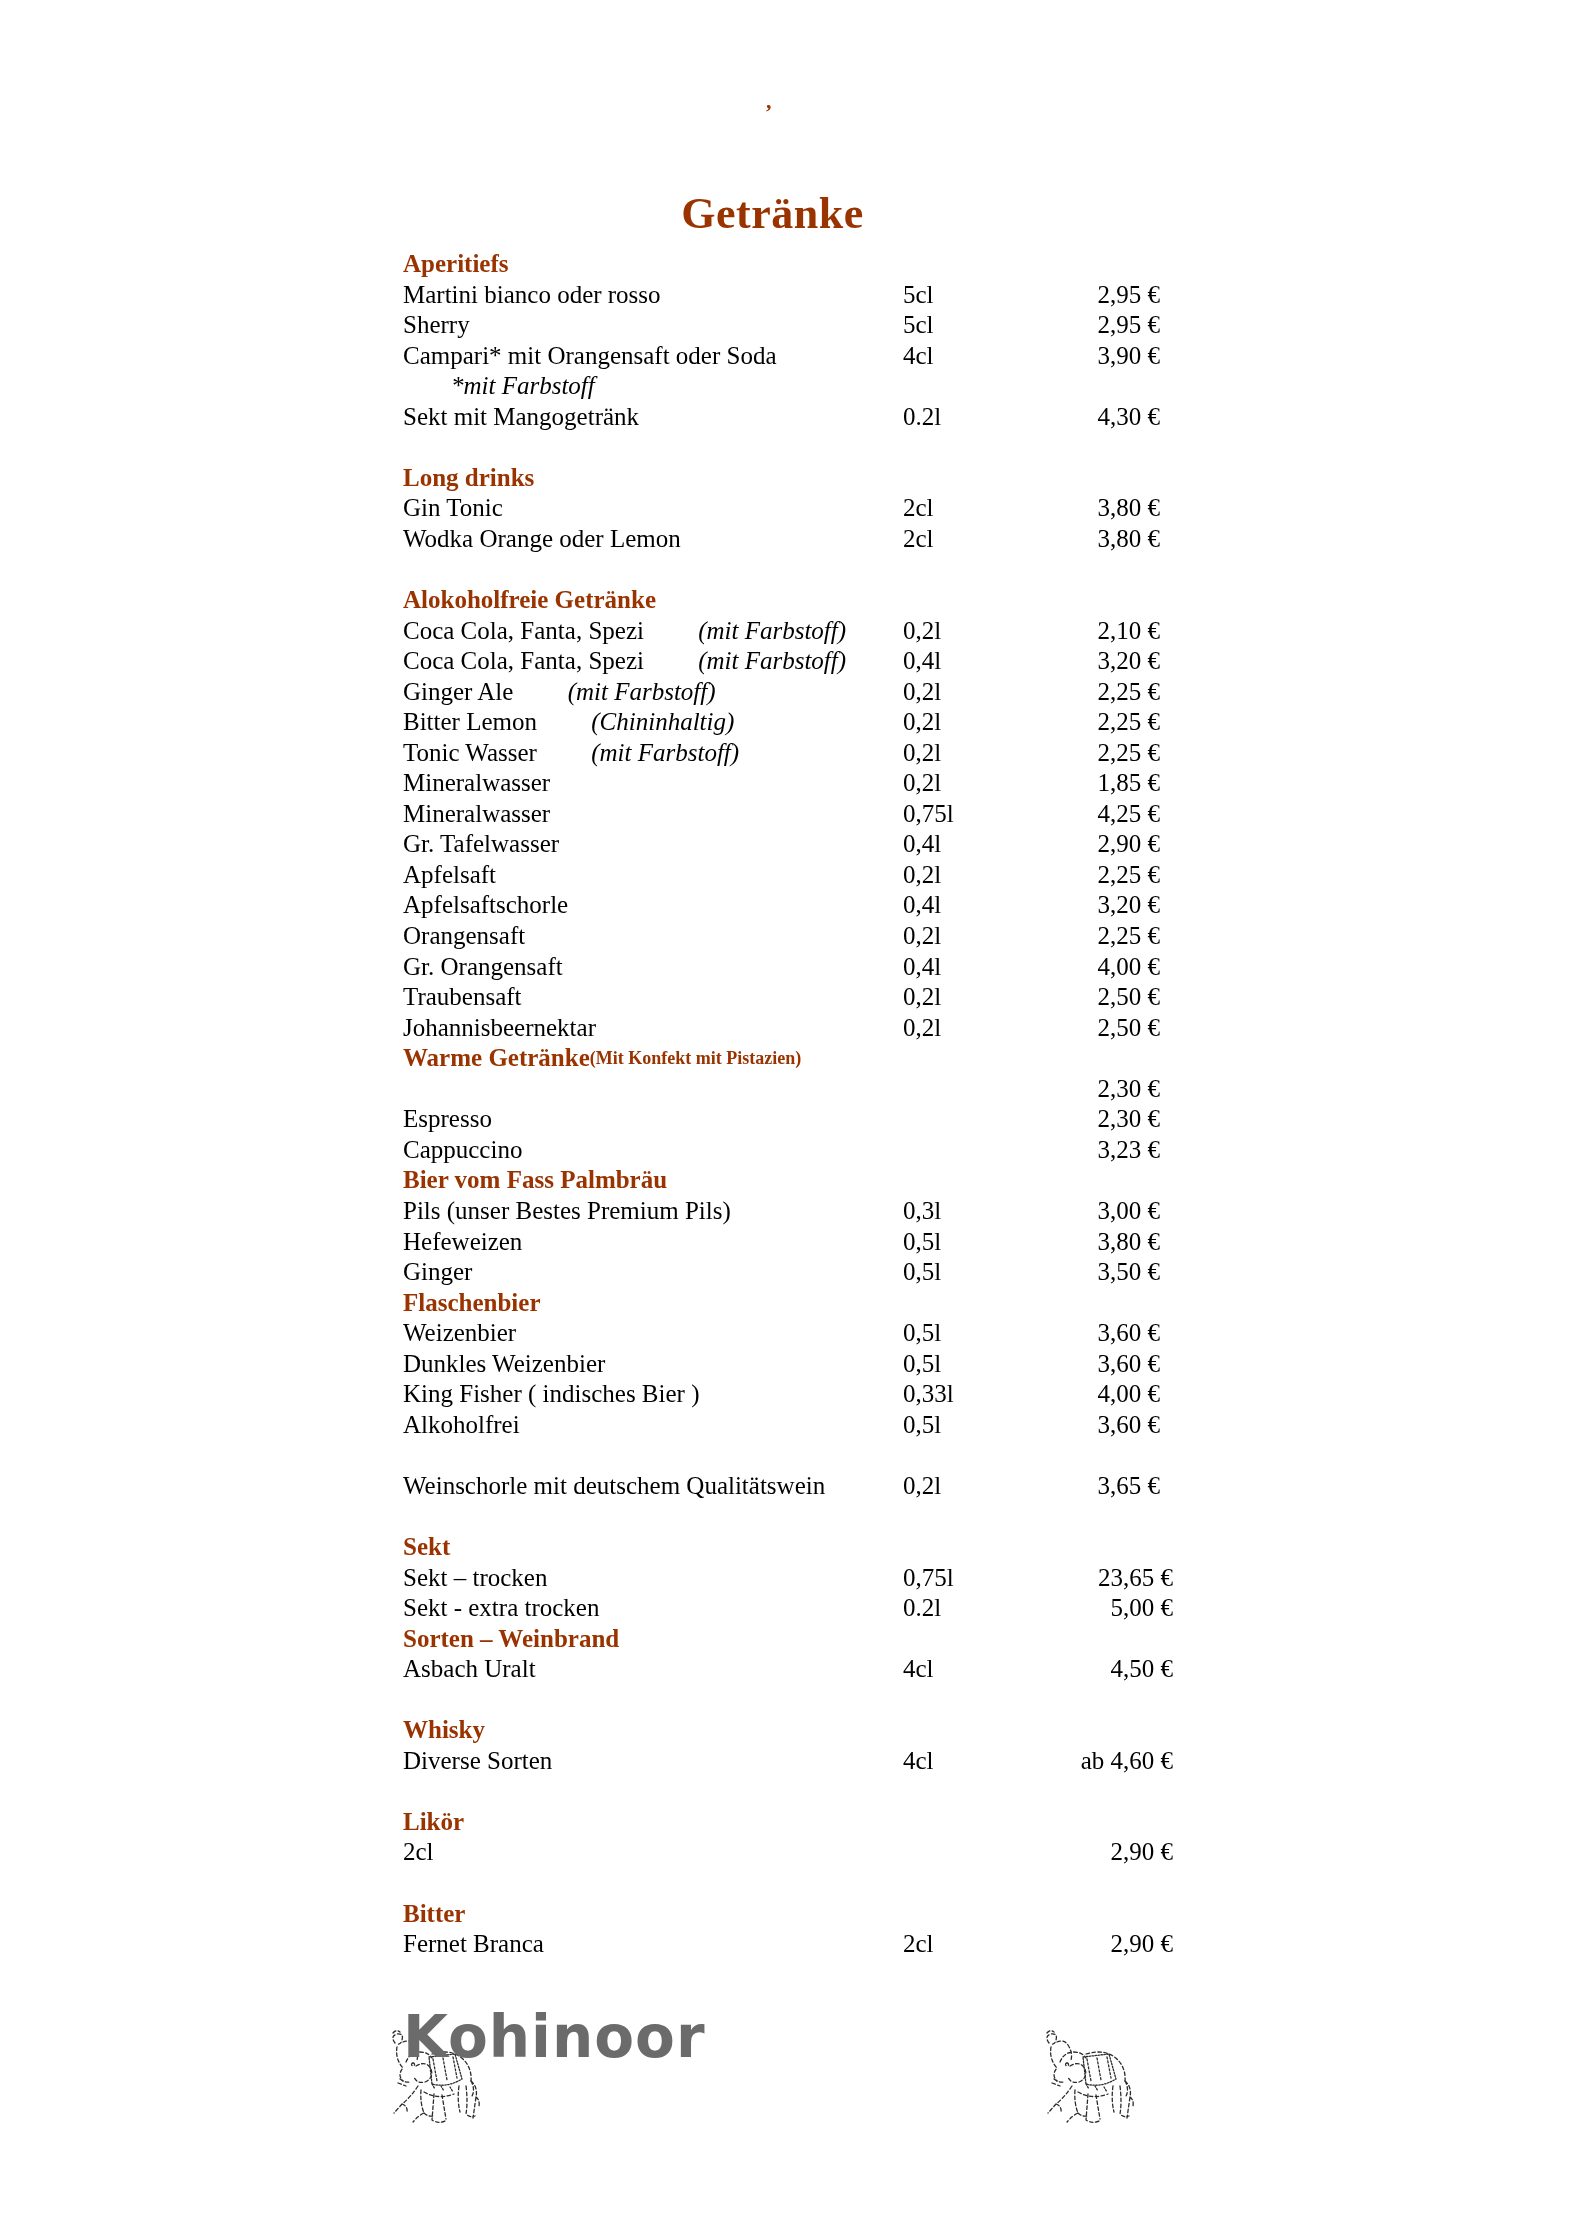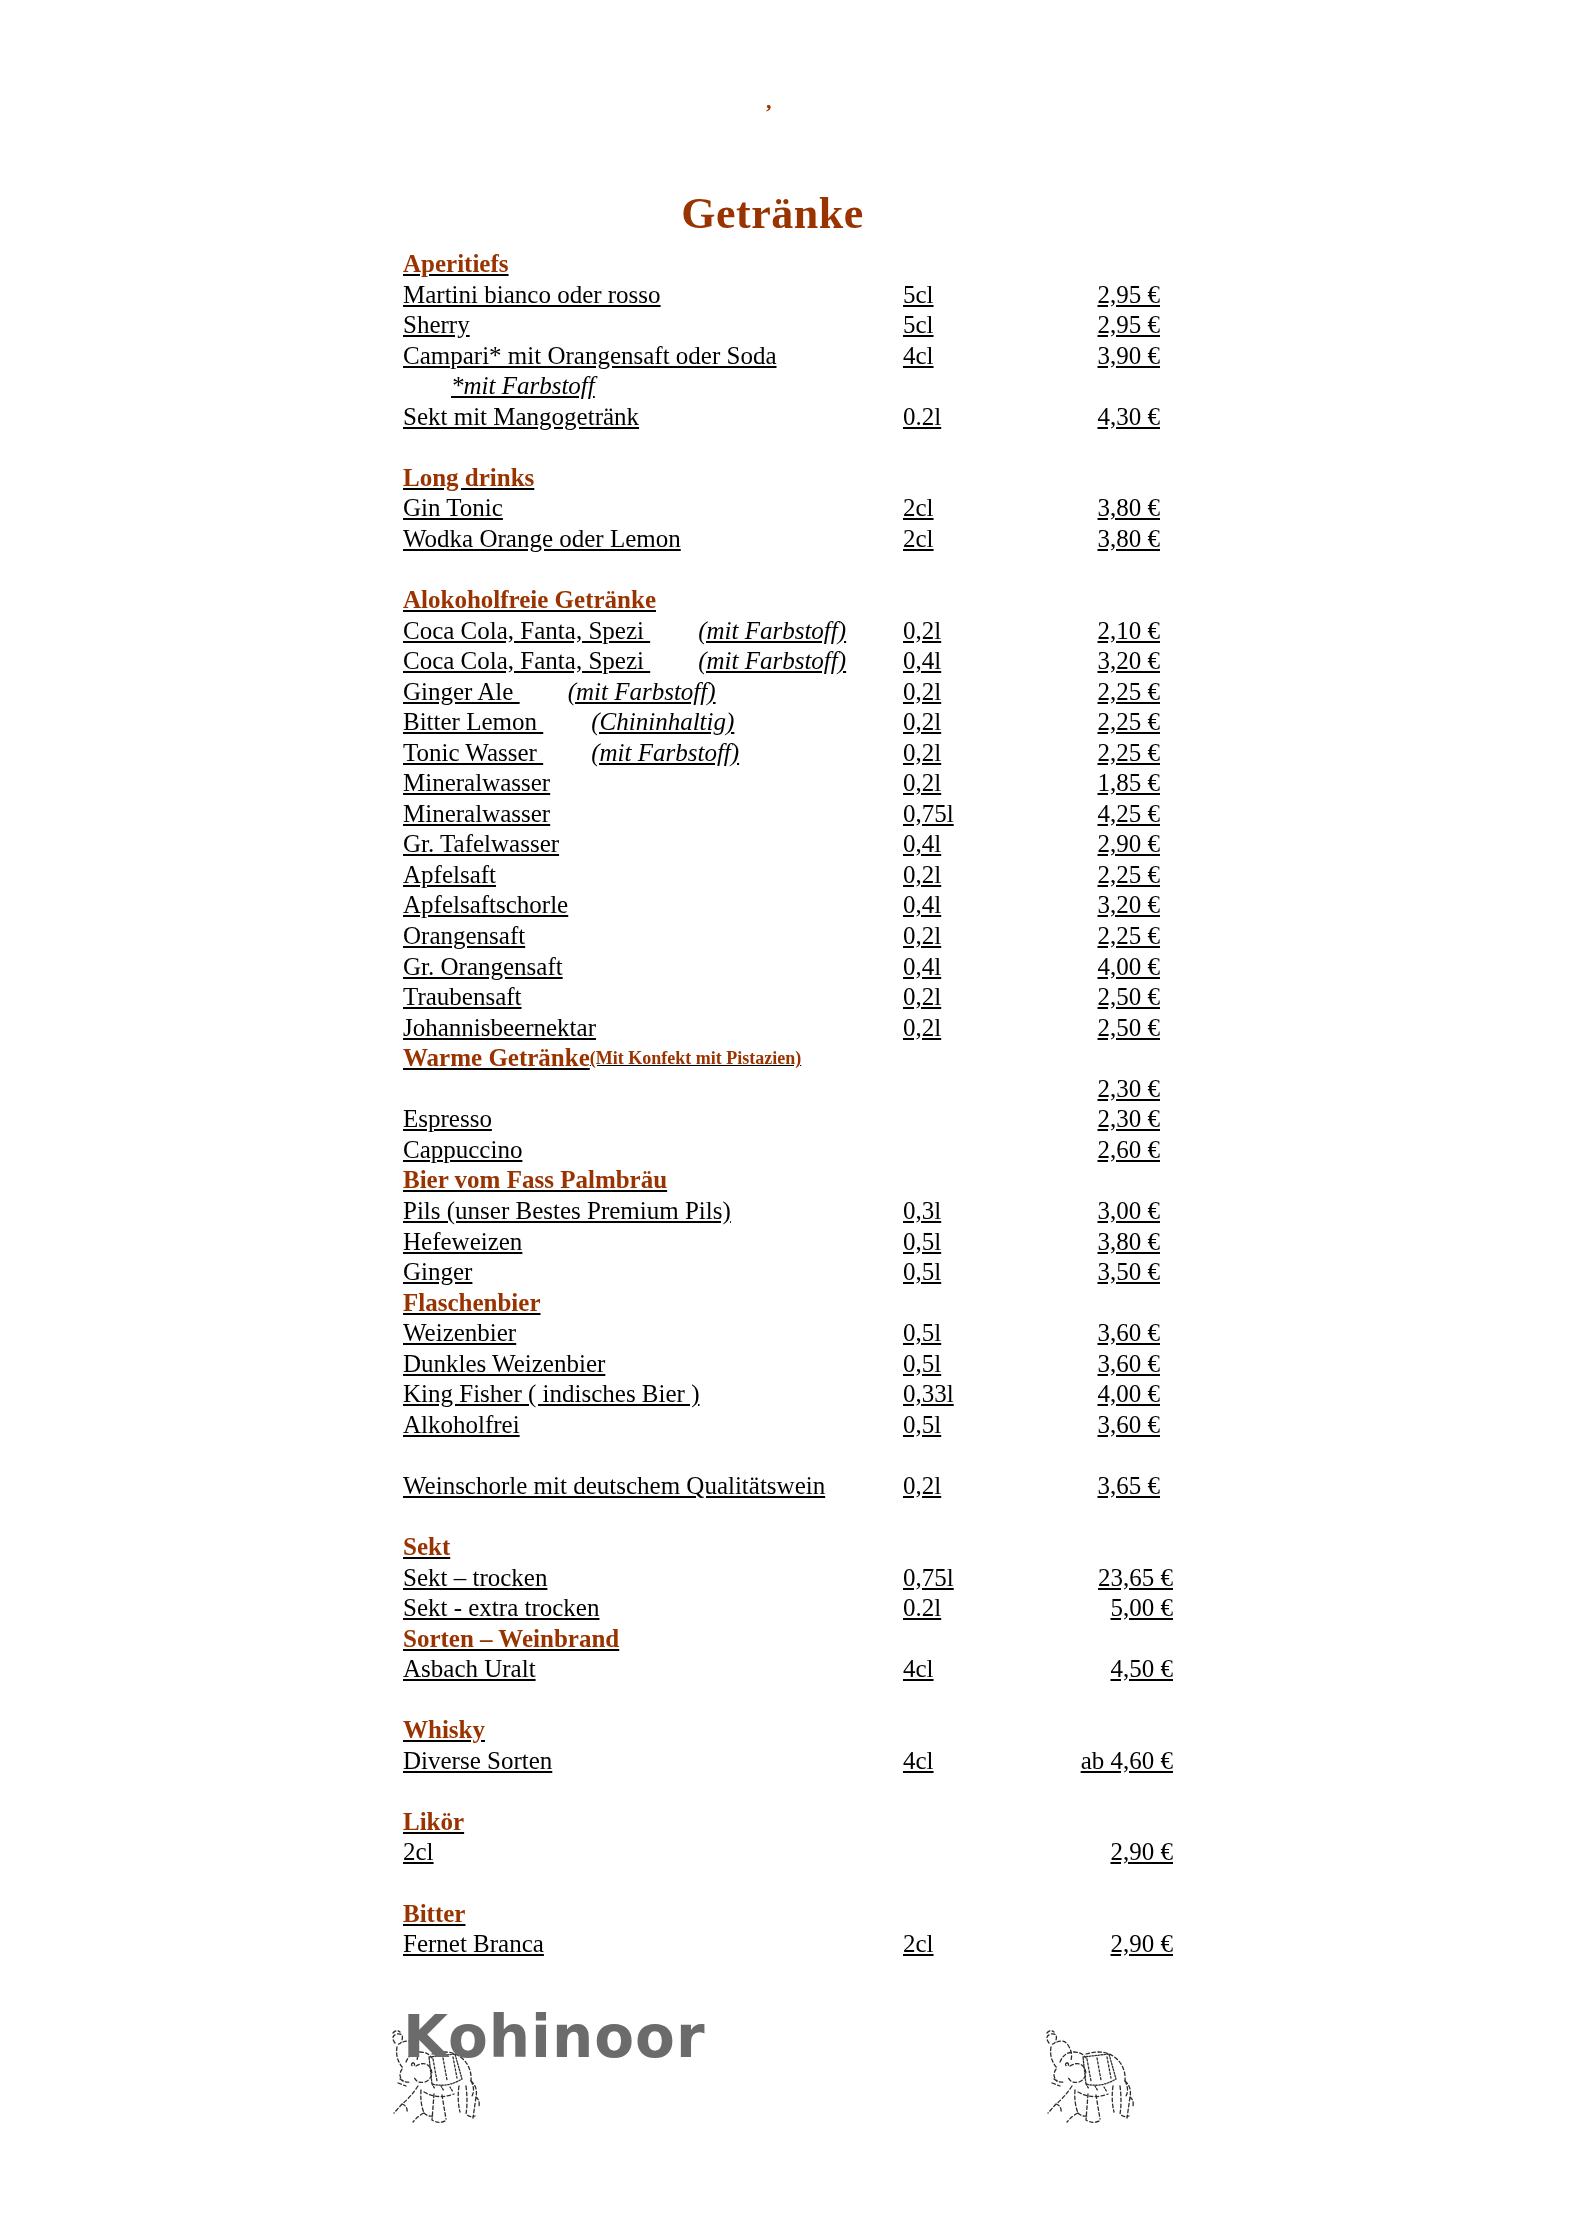--- a/index.html
+++ b/index.html
@@ -30,21 +30,20 @@
   }
   .menu{
     position:absolute;left:403px;top:249px;width:770px;
   }
   .row{
     display:flex;align-items:flex-start;
     height:30.55px;line-height:30.55px;
     width:757px;
     font-size:25px;
     white-space:nowrap;
-    text-decoration:underline;
   }
   .row.wide{width:770px;}
   .row .name{flex:0 0 500px;overflow:visible;}
   .row .qty{flex:0 0 130px;}
   .row .price{flex:1 1 auto;text-align:right;}
   .row.spacer{height:30.55px;}
   .heading-row .heading{
     color:var(--accent);font-weight:bold;
   }
   .heading-row .heading-note{
@@ -205,21 +204,21 @@
         <span class="price">2,30 €</span>
       </div>
       <div class="row">
         <span class="name">Espresso</span>
         <span class="qty"></span>
         <span class="price">2,30 €</span>
       </div>
       <div class="row">
         <span class="name">Cappuccino</span>
         <span class="qty"></span>
-        <span class="price">2,60 €</span>
+        <span class="price">3,23 €</span>
       </div>
       <div class="row heading-row">
         <span class="heading">Bier vom Fass Palmbräu</span>
       </div>
       <div class="row">
         <span class="name">Pils (unser Bestes Premium Pils)</span>
         <span class="qty">0,3l</span>
         <span class="price">3,00 €</span>
       </div>
       <div class="row">

